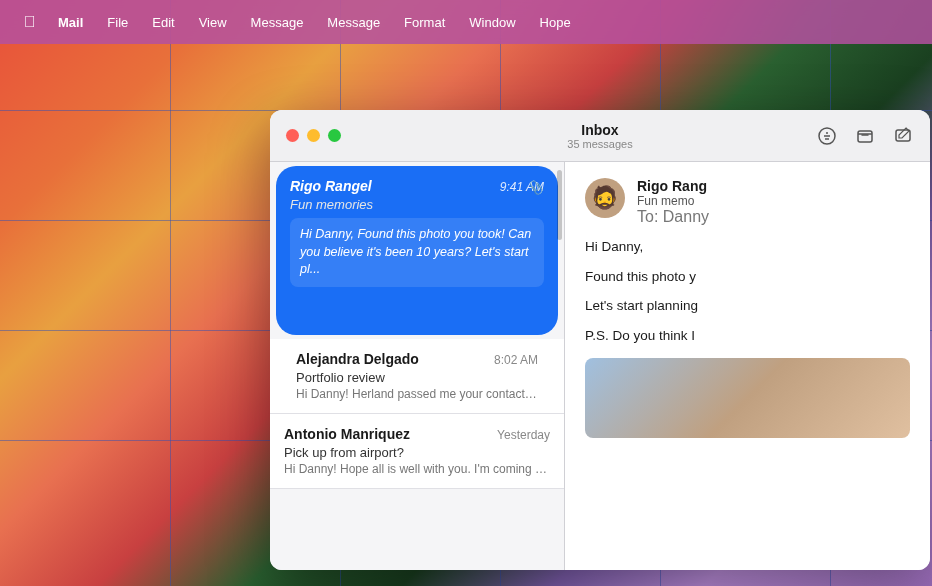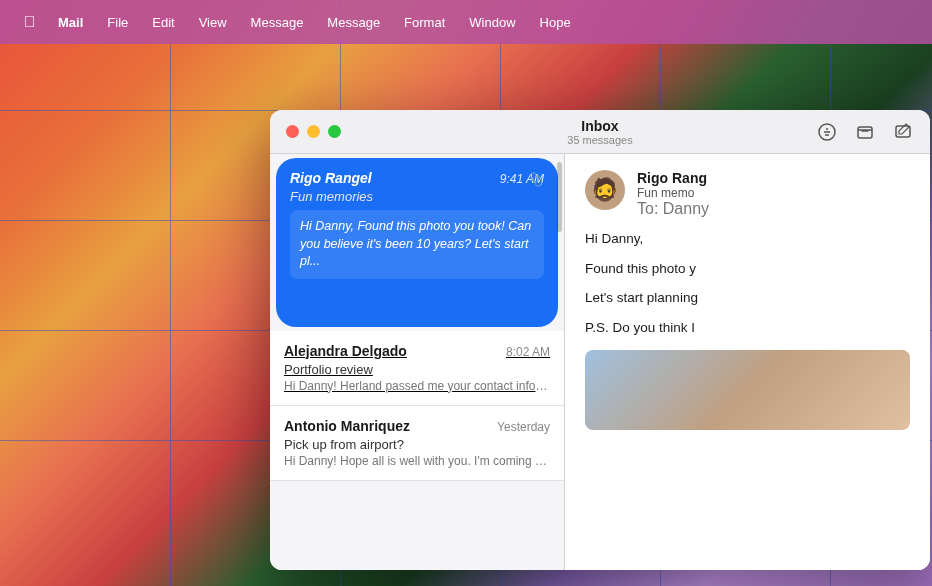--- a/index.html
+++ b/index.html
@@ -94,21 +94,21 @@
       border-radius: 12px;
       box-shadow: 0 20px 60px rgba(0,0,0,0.4);
       overflow: hidden;
       z-index: 5;
       display: flex;
       flex-direction: column;
     }
 
     
     .window-titlebar {
-      height: 44px;
+      height: 52px;
       background: #f0f0f2;
       border-bottom: 1px solid #d0d0d5;
       display: flex;
       align-items: center;
       padding: 0 16px;
       flex-shrink: 0;
     }
     .traffic-lights {
       display: flex;
       gap: 8px;
@@ -365,21 +365,21 @@
           <span class="message-time white">9:41 AM</span>
         </div>
         <div class="message-subject white">Fun memories</div>
         <div style="position:absolute; right:14px; top:14px; color:rgba(255,255,255,0.8); font-size:13px;">📎</div>
 
         <div style="margin-top:6px; background:rgba(255,255,255,0.12); border-radius:8px; padding:8px 10px;">
           <div class="preview-bubble-text">Hi Danny, Found this photo you took! Can you believe it's been 10 years? Let's start pl...</div>
         </div>
       </div>
 
-      <div class="message-item" style="padding: 12px 14px; background: white; text-decoration: underline;">
+      <div class="message-item" style="padding: 12px 26px; background: white;">
         <div class="message-header">
           <span class="sender-name">Alejandra Delgado</span>
           <span class="message-time">8:02 AM</span>
         </div>
         <div class="message-subject">Portfolio review</div>
         <div class="message-preview">Hi Danny! Herland passed me your contact info at his housewarming party last week an...</div>
       </div>
 
       <div class="message-item" style="background: white;">
         <div class="message-header">

